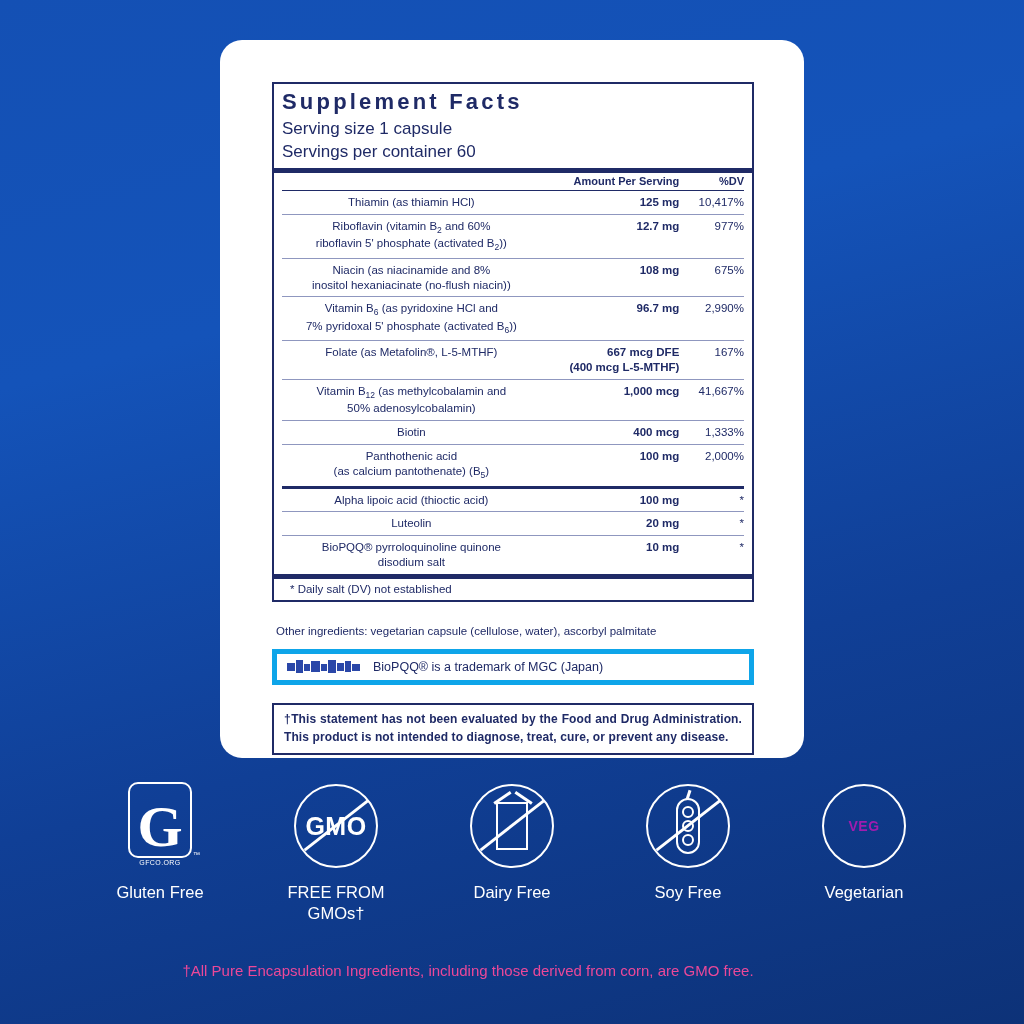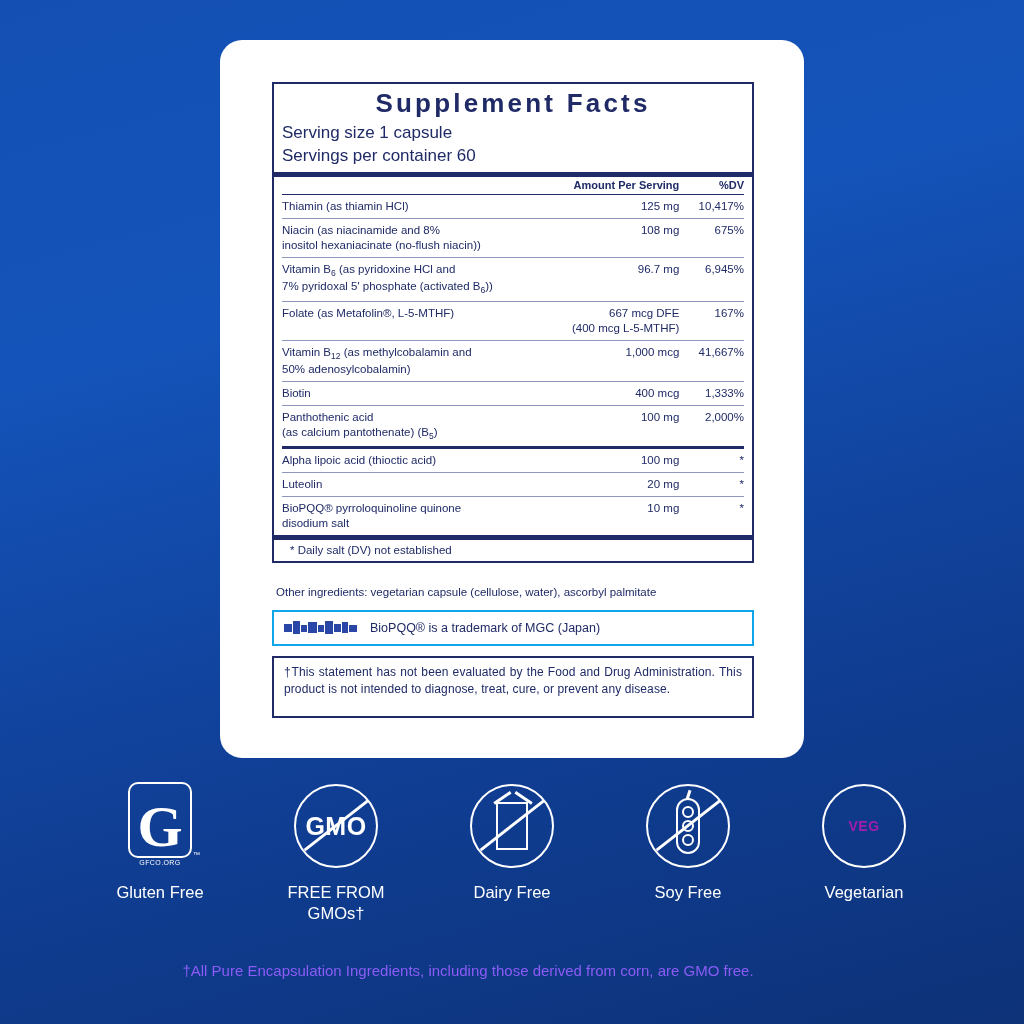--- a/index.html
+++ b/index.html
@@ -36,27 +36,26 @@
     top: 42px;
     width: 482px;
     color: #1f2a66;
   }
   .sf-title-box {
     border: 2px solid #1f2a66;
     border-bottom: none;
     padding: 6px 8px 4px 8px;
   }
   .sf-title {
-    font-size: 26px;
+    font-size: 22px;
     font-weight: bold;
     letter-spacing: 3.2px;
     line-height: 1.05;
     color: #1f2a66;
     white-space: nowrap;
-    text-align: center;
   }
   .sf-serving-box {
     border-left: 2px solid #1f2a66;
     border-right: 2px solid #1f2a66;
     padding: 1px 8px 4px 8px;
     font-size: 17px;
     line-height: 1.35;
   }
   .sf-table {
     border-left: 2px solid #1f2a66;
@@ -84,22 +83,22 @@
   }
   table.nutrients td {
     padding: 4px 0 4px 0;
     border-bottom: 1px solid #8f97bf;
     vertical-align: top;
     line-height: 1.3;
   }
   table.nutrients tr:last-child td {
     border-bottom: none;
   }
-  td.name { text-align: left; width: 56%; }
-  td.amount { text-align: right; width: 30%; padding-right: 8px; white-space: pre-line;}
+  td.name { text-align: center; width: 56%; }
+  td.amount { text-align: right; width: 30%; padding-right: 8px; white-space: pre-line; font-weight: bold;}
   td.dv { text-align: right; width: 14%; }
   th.amount { width: 30%; padding-right: 8px;}
   th.dv { width: 14%; }
   tr.thick-top td { border-top: 3px solid #1f2a66; }
   .sub { font-size: 8.5px; vertical-align: sub; }
 
   .sf-footnote {
     border-left: 2px solid #1f2a66;
     border-right: 2px solid #1f2a66;
     border-bottom: 2px solid #1f2a66;
@@ -107,46 +106,46 @@
     padding: 4px 8px 5px 16px;
     font-size: 11.5px;
   }
   .other-ing {
     padding: 22px 2px 0 4px;
     font-size: 11.5px;
     line-height: 1.3;
   }
   .biopqq-box {
     margin-top: 10px;
-    border: 2px solid #0ea5e9;
+    border: 5px solid #0ea5e9;
     height: 36px;
     display: flex;
     align-items: center;
     padding: 0 10px;
     box-sizing: border-box;
   }
   .biopqq-logo {
     width: 74px;
     height: 16px;
     margin-right: 12px;
     position: relative;
     overflow: hidden;
   }
   .biopqq-logo span {
     position: absolute;
     background: #2a47a8;
     display: block;
   }
   .biopqq-text { font-size: 12.5px; }
   .disclaimer-box {
-    margin-top: 10px;
+    margin-top: 18px;
     border: 2px solid #1f2a66;
-    padding: 6px 10px 17px 10px;
+    padding: 6px 10px 7px 10px;
     font-size: 12px;
-    font-weight: normal;
+    font-weight: bold;
     line-height: 1.45;
     text-align: justify;
     letter-spacing: 0.1px;
   }
 
   
   .badges {
     position: absolute;
     left: 0;
     top: 780px;
@@ -264,21 +263,21 @@
   }
   .carton-top-l { left: 28px; transform: rotate(-34deg); transform-origin: left center; }
   .carton-top-r { left: 46px; transform: rotate(34deg); transform-origin: right center; }
 
   .footnote-bottom {
     position: absolute;
     left: 0;
     top: 962px;
     width: 936px;
     text-align: center;
-    color: #8b5cf6;
+    color: #ec4899;
     font-size: 15px;
   }
 </style>
 </head>
 <body>
 
 <div class="page">
 
   <div class="facts-card">
     <div class="facts-inner">
@@ -301,28 +300,33 @@
               <th class="dv">%DV</th>
             </tr>
           </thead>
           <tbody>
             <tr>
               <td class="name">Thiamin (as thiamin HCl)</td>
               <td class="amount">125 mg</td>
               <td class="dv">10,417%</td>
             </tr>
             <tr>
+              <td class="name">Riboflavin (vitamin B<span class="sub">2</span> and 60%<br>riboflavin 5' phosphate (activated B<span class="sub">2</span>))</td>
+              <td class="amount">12.7 mg</td>
+              <td class="dv">977%</td>
+            </tr>
+            <tr>
               <td class="name">Niacin (as niacinamide and 8%<br>inositol hexaniacinate (no-flush niacin))</td>
               <td class="amount">108 mg</td>
               <td class="dv">675%</td>
             </tr>
             <tr>
               <td class="name">Vitamin B<span class="sub">6</span> (as pyridoxine HCl and<br>7% pyridoxal 5' phosphate (activated B<span class="sub">6</span>))</td>
               <td class="amount">96.7 mg</td>
-              <td class="dv">6,945%</td>
+              <td class="dv">2,990%</td>
             </tr>
             <tr>
               <td class="name">Folate (as Metafolin®, L-5-MTHF)</td>
               <td class="amount">667 mcg DFE
 (400 mcg L-5-MTHF)</td>
               <td class="dv">167%</td>
             </tr>
             <tr>
               <td class="name">Vitamin B<span class="sub">12</span> (as methylcobalamin and<br>50% adenosylcobalamin)</td>
               <td class="amount">1,000 mcg</td>

